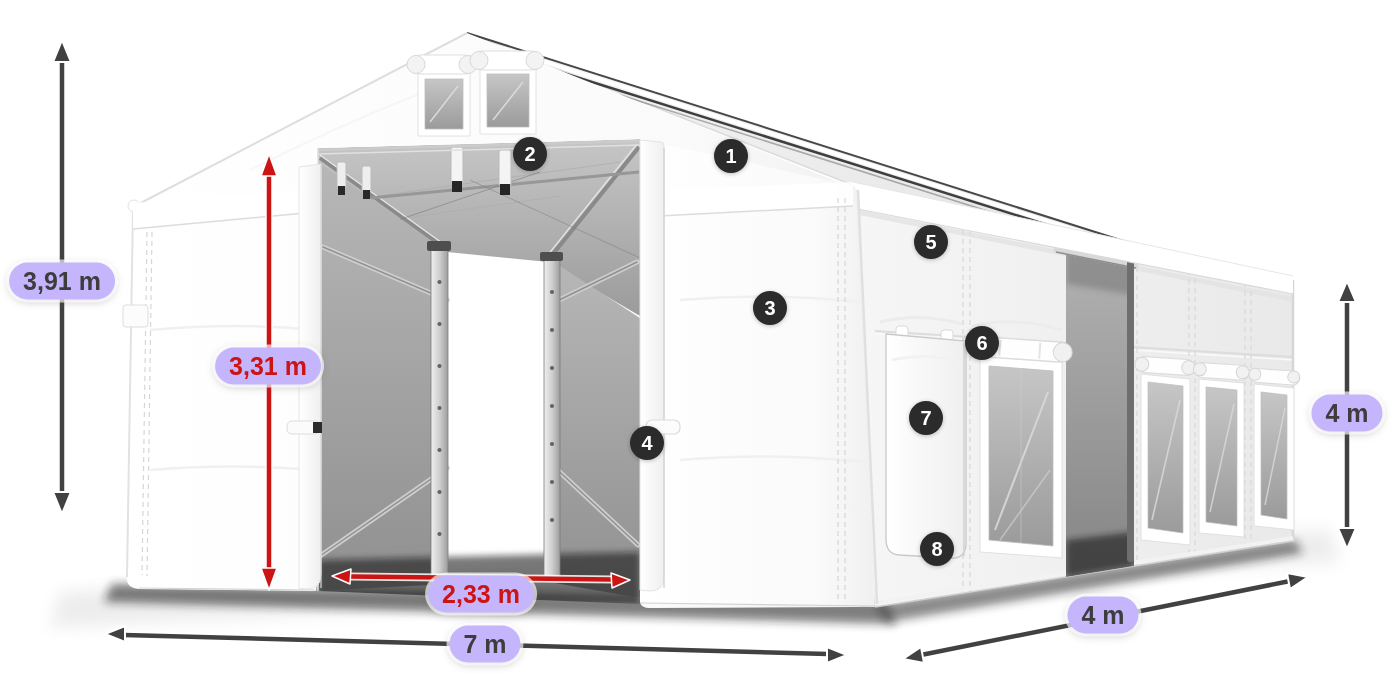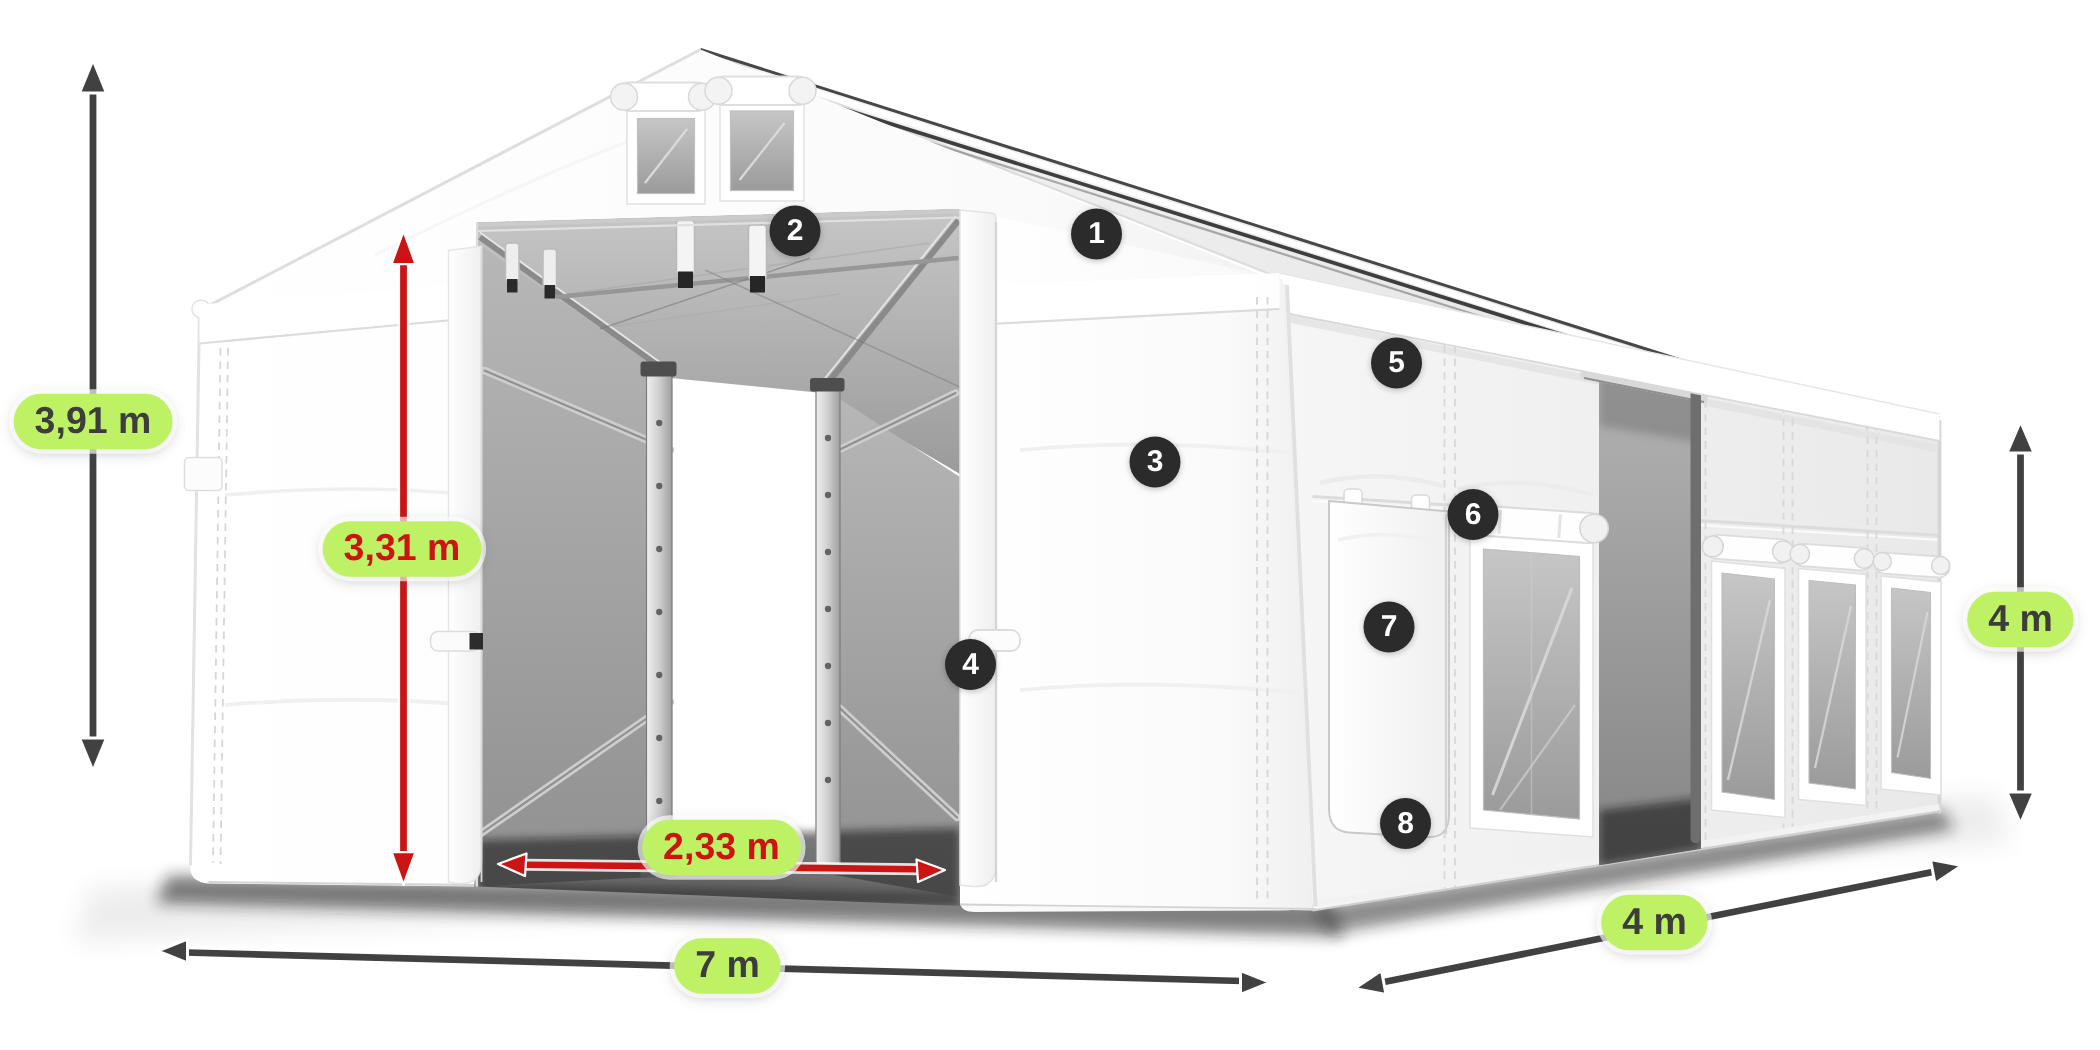--- a/index.html
+++ b/index.html
@@ -3,21 +3,21 @@
 <meta charset="utf-8">
 <style>
   html,body{margin:0;padding:0;background:#ffffff;}
   .stage{
     position:relative;width:1400px;height:700px;background:#ffffff;overflow:hidden;
     font-family:"Liberation Sans","DejaVu Sans",sans-serif;
   }
   .stage svg{position:absolute;left:0;top:0;}
   .dim-label{
     position:absolute;transform:translate(-50%,-50%);
-    background:#bef264;color:#3d3d3d;
+    background:#c4b5fd;color:#3d3d3d;
     font-weight:bold;font-size:25px;line-height:1;white-space:nowrap;
     padding:6px 14px;border-radius:19px;
     box-shadow:0 0 0 3px rgba(255,255,255,.65), 0 2px 9px rgba(90,90,90,.38);
     z-index:5;
   }
   .dim-label.red{color:#cc1414;}
   .marker{
     position:absolute;transform:translate(-50%,-50%);
     width:34px;height:34px;border-radius:50%;
     background:#2b2b2b;color:#ffffff;
@@ -367,21 +367,21 @@
       <line x1="1347" y1="298" x2="1347" y2="532" stroke="#ffffff" stroke-width="9" opacity="0.9"></line>
       <line x1="1347" y1="298" x2="1347" y2="532" stroke="#414141" stroke-width="4.5"></line>
       <polygon points="1347,281 1338,302 1356,302" fill="#414141" stroke="#ffffff" stroke-width="2"></polygon>
       <polygon points="1347,549 1338,528 1356,528" fill="#414141" stroke="#ffffff" stroke-width="2"></polygon>
     </g>
   </g>
 </svg>
 
 <div class="dim-label" style="left:62px;top:281px;">3,91 m</div>
 <div class="dim-label red" style="left:268px;top:366px;">3,31 m</div>
-<div class="dim-label red" style="left:481px;top:565px;">2,33 m</div>
+<div class="dim-label red" style="left:481px;top:594px;">2,33 m</div>
 <div class="dim-label" style="left:485px;top:644px;">7 m</div>
 <div class="dim-label" style="left:1103px;top:615px;">4 m</div>
 <div class="dim-label" style="left:1347px;top:413px;">4 m</div>
 
 <div class="marker" style="left:731px;top:156px;">1</div>
 <div class="marker" style="left:530px;top:154px;">2</div>
 <div class="marker" style="left:770px;top:308px;">3</div>
 <div class="marker" style="left:647px;top:443px;">4</div>
 <div class="marker" style="left:931px;top:242px;">5</div>
 <div class="marker" style="left:982px;top:343px;">6</div>

